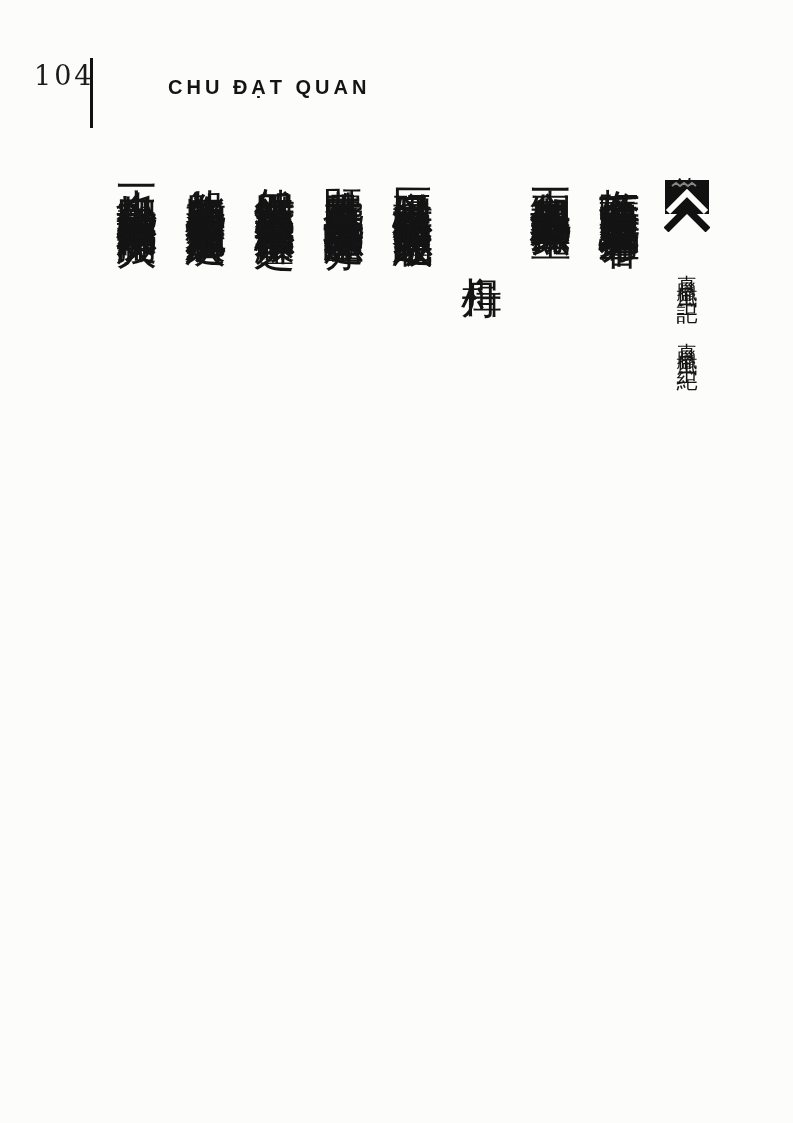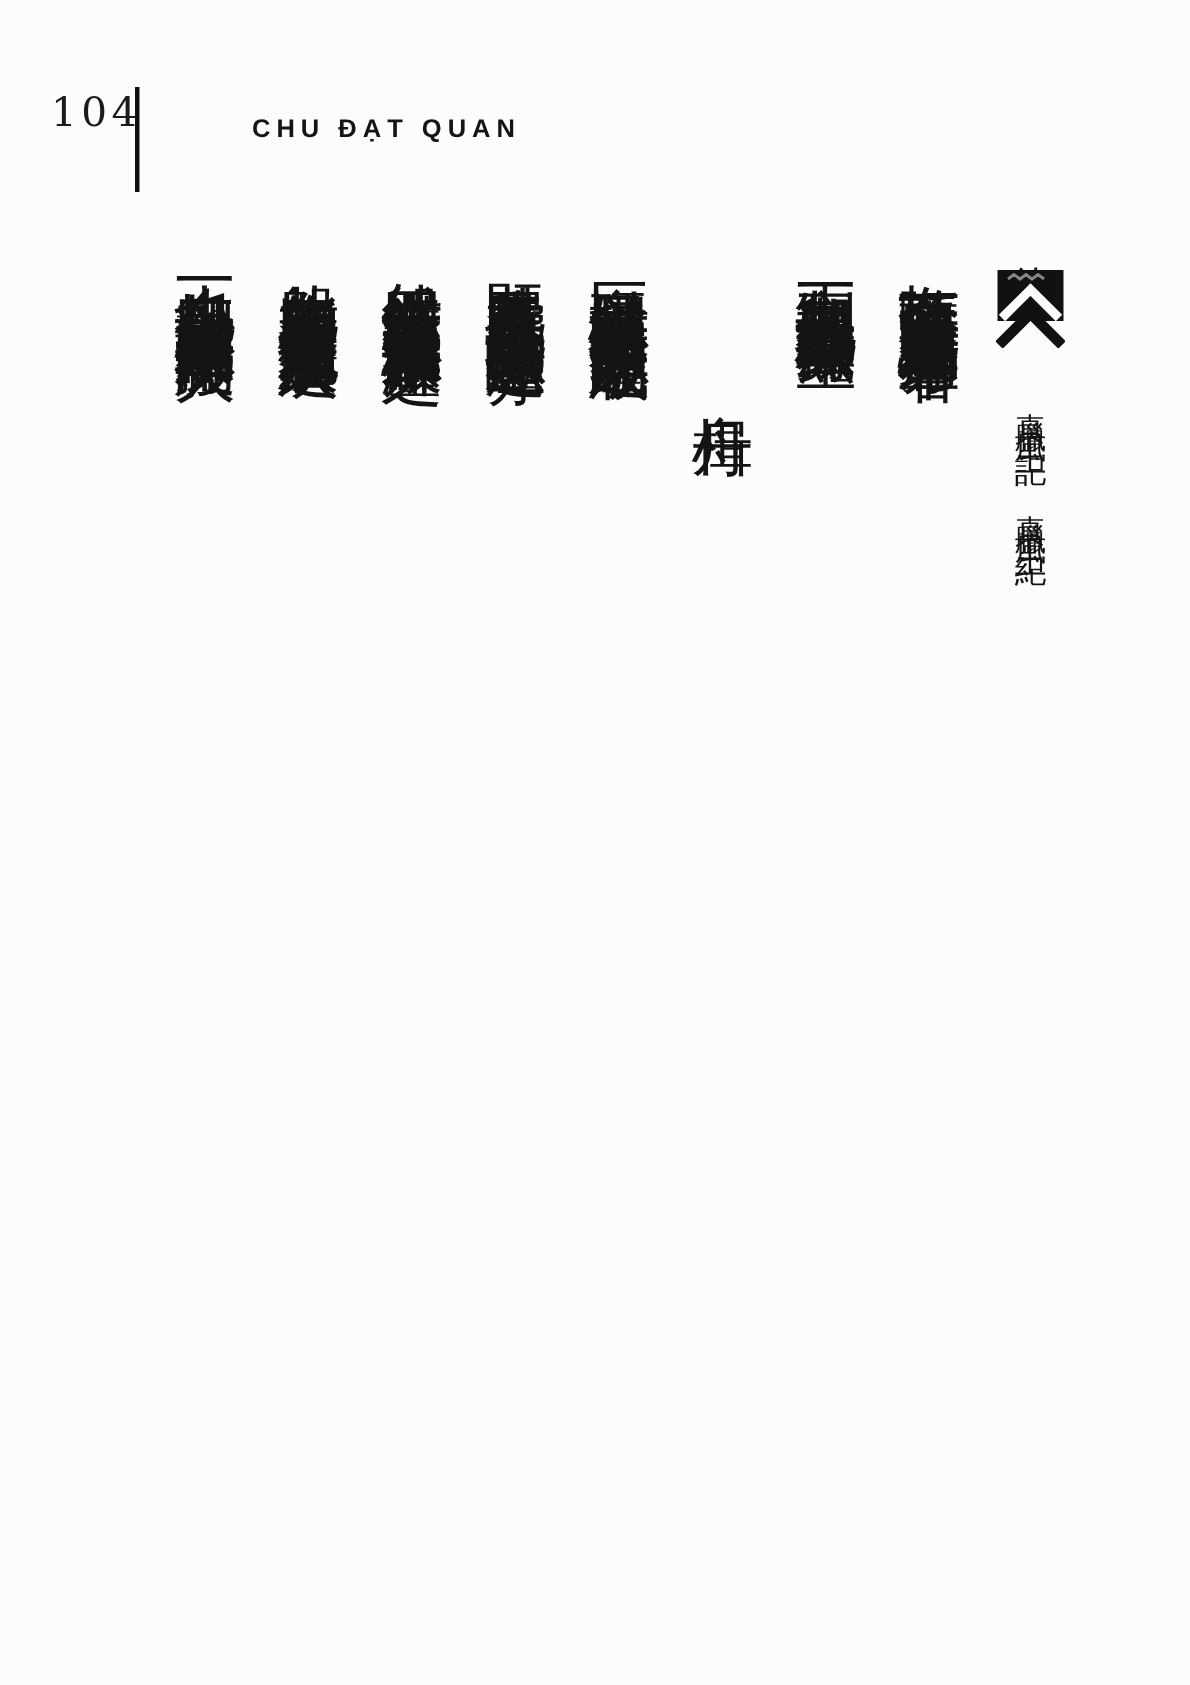--- a/index.html
+++ b/index.html
@@ -38,21 +38,21 @@
     width: 3px;
     height: 70px;
     background: #111;
   }
   .author-name {
     position: absolute;
     left: 168px;
     top: 76px;
     font-family: "Liberation Sans", sans-serif;
     font-weight: bold;
-    font-size: 17px;
+    font-size: 20px;
     letter-spacing: 4px;
     color: #141414;
   }
 
   
   .cjk-block {
     position: absolute;
     top: 156px;
     right: 83px;
     height: 912px;

